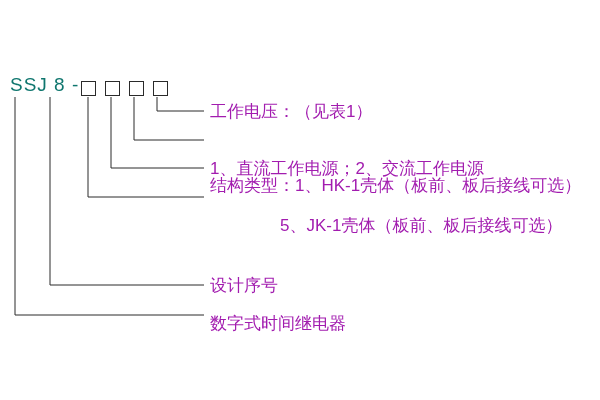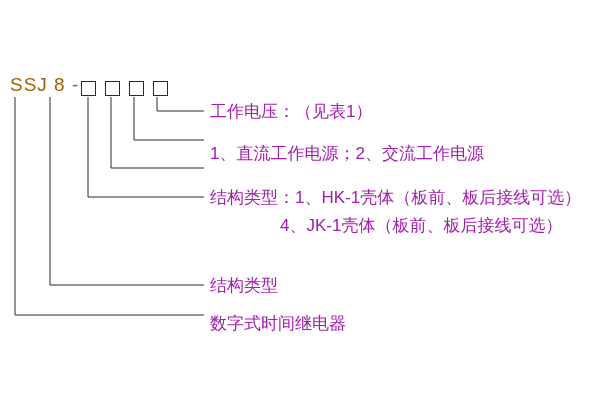--- a/index.html
+++ b/index.html
@@ -21,21 +21,21 @@
     overflow: hidden;
   }
   .model-prefix {
     position: absolute;
     left: 10px;
     top: 74px;
     font-size: 19px;
     line-height: 22px;
     letter-spacing: 1px;
     white-space: pre;
-    color: #a16207;
+    color: #0f766e;
   }
   .boxes {
     position: absolute;
     left: 81px;
     top: 81px;
     display: flex;
     gap: 9px;
   }
   .box {
     width: 13px;
@@ -81,24 +81,24 @@
     <path d="M134,97 V140 H204"></path>
     <path d="M111,97 V168 H204"></path>
     <path d="M88,97  V197 H204"></path>
     <path d="M50,97  V285 H204"></path>
     <path d="M15,97  V315 H204"></path>
   </svg>
 
   <div class="label" style="left:210px; top:104px">工作电压：（见表1）</div>
 
 
-  <div class="label" style="left:210px; top:146px">1、直流工作电源；2、交流工作电源</div>
+  <div class="label" style="left:210px; top:161px">1、直流工作电源；2、交流工作电源</div>
 
-  <div class="label" style="left:210px; top:190px"><span>结构类型：</span><span>1、HK-1壳体（板前、板后接线可选）</span></div>
+  <div class="label" style="left:210px; top:178px"><span>结构类型：</span><span>1、HK-1壳体（板前、板后接线可选）</span></div>
 
-  <div class="label" style="left:280px; top:218px">4、JK-1壳体（板前、板后接线可选）</div>
+  <div class="label" style="left:280px; top:218px">5、JK-1壳体（板前、板后接线可选）</div>
 
 
-  <div class="label" style="left:210px; top:278px">结构类型</div>
+  <div class="label" style="left:210px; top:278px">设计序号</div>
 
   <div class="label" style="left:210px; top:316px">数字式时间继电器</div>
 
 </div>
 
 </body></html>

